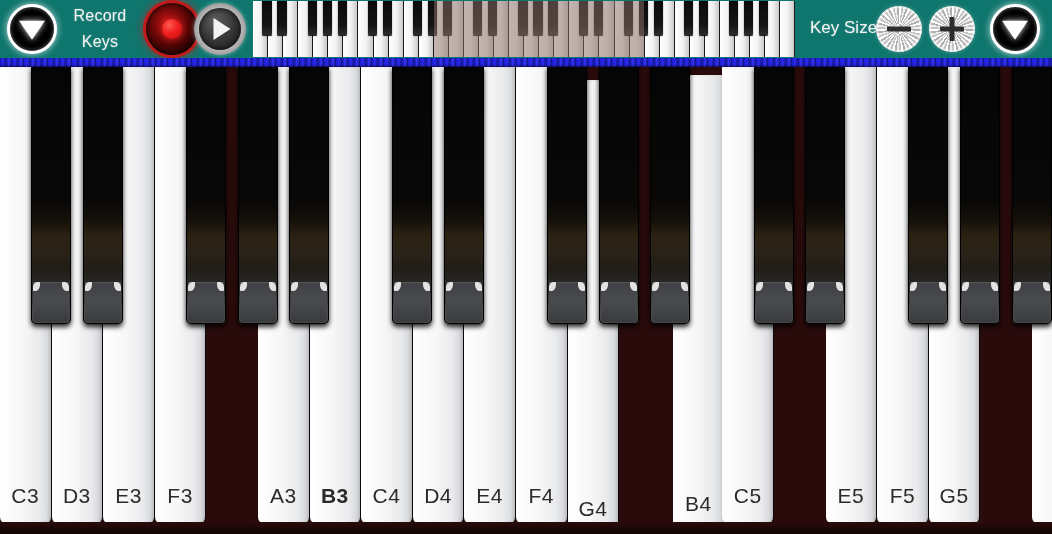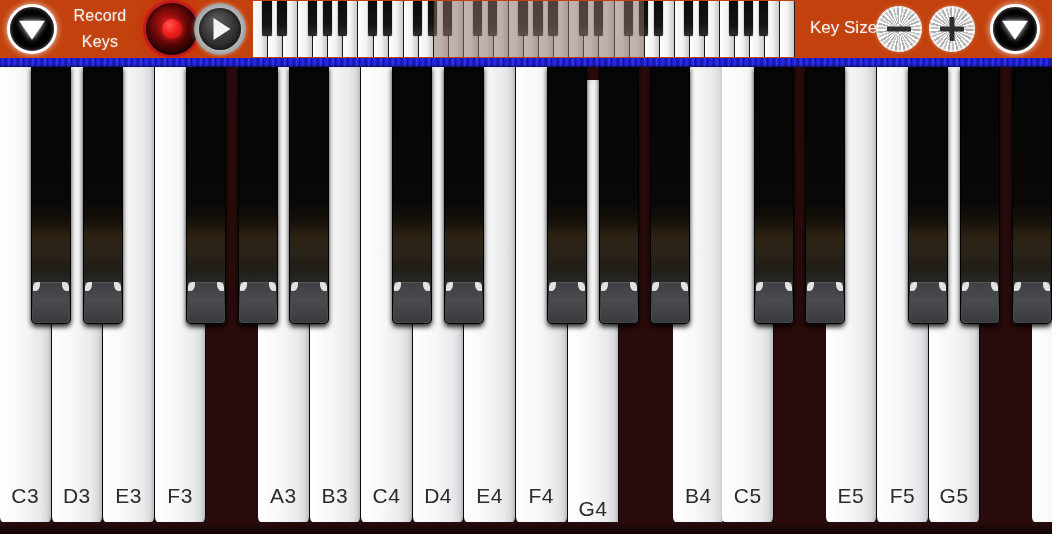--- a/index.html
+++ b/index.html
@@ -22,21 +22,21 @@
     background: #120404;
     overflow: hidden;
   }
 
   
   .toolbar {
     position: absolute;
     left: 0; top: 0;
     width: 1052px;
     height: 58px;
-    background: #c2410c;
+    background: #0f766e;
     overflow: hidden;
   }
 
   
   .tri-btn {
     position: absolute;
     top: 4px;
     width: 50px;
     height: 50px;
     border-radius: 50%;
@@ -464,39 +464,39 @@
         </div>
         <div class="wk" style="left: 103.2px; width: 51.6px;">
           <div class="wk-label">E3</div>
         </div>
         <div class="wk" style="left: 154.8px; width: 51.6px;">
           <div class="wk-label">F3</div>
         </div>
         <div class="wk" style="left: 258px; width: 51.6px;">
           <div class="wk-label">A3</div>
         </div>
-        <div class="wk" style="left: 309.6px; width: 51.6px;">
+        <div class="wk" style="left: 309.6px; width: 51.6px; font-weight: bold;">
           <div class="wk-label">B3</div>
         </div>
         <div class="wk" style="left: 361.2px; width: 51.6px;">
           <div class="wk-label">C4</div>
         </div>
         <div class="wk" style="left: 412.8px; width: 51.6px;">
           <div class="wk-label">D4</div>
         </div>
         <div class="wk" style="left: 464.4px; width: 51.6px;">
           <div class="wk-label">E4</div>
         </div>
         <div class="wk" style="left: 516px; width: 51.6px;">
           <div class="wk-label">F4</div>
         </div>
         <div class="wk" style="left: 567.6px; width: 51.6px; margin-top: 13px;">
           <div class="wk-label">G4</div>
         </div>
-        <div class="wk" style="left: 673px; width: 51.6px;">
+        <div class="wk" style="left: 673px; width: 51.6px; margin-top: 8px;">
           <div class="wk-label">B4</div>
         </div>
         <div class="wk" style="left: 722.4px; width: 51.6px;">
           <div class="wk-label">C5</div>
         </div>
         <div class="wk" style="left: 825.6px; width: 51.6px;">
           <div class="wk-label">E5</div>
         </div>
         <div class="wk" style="left: 877.2px; width: 51.6px;">
           <div class="wk-label">F5</div>

